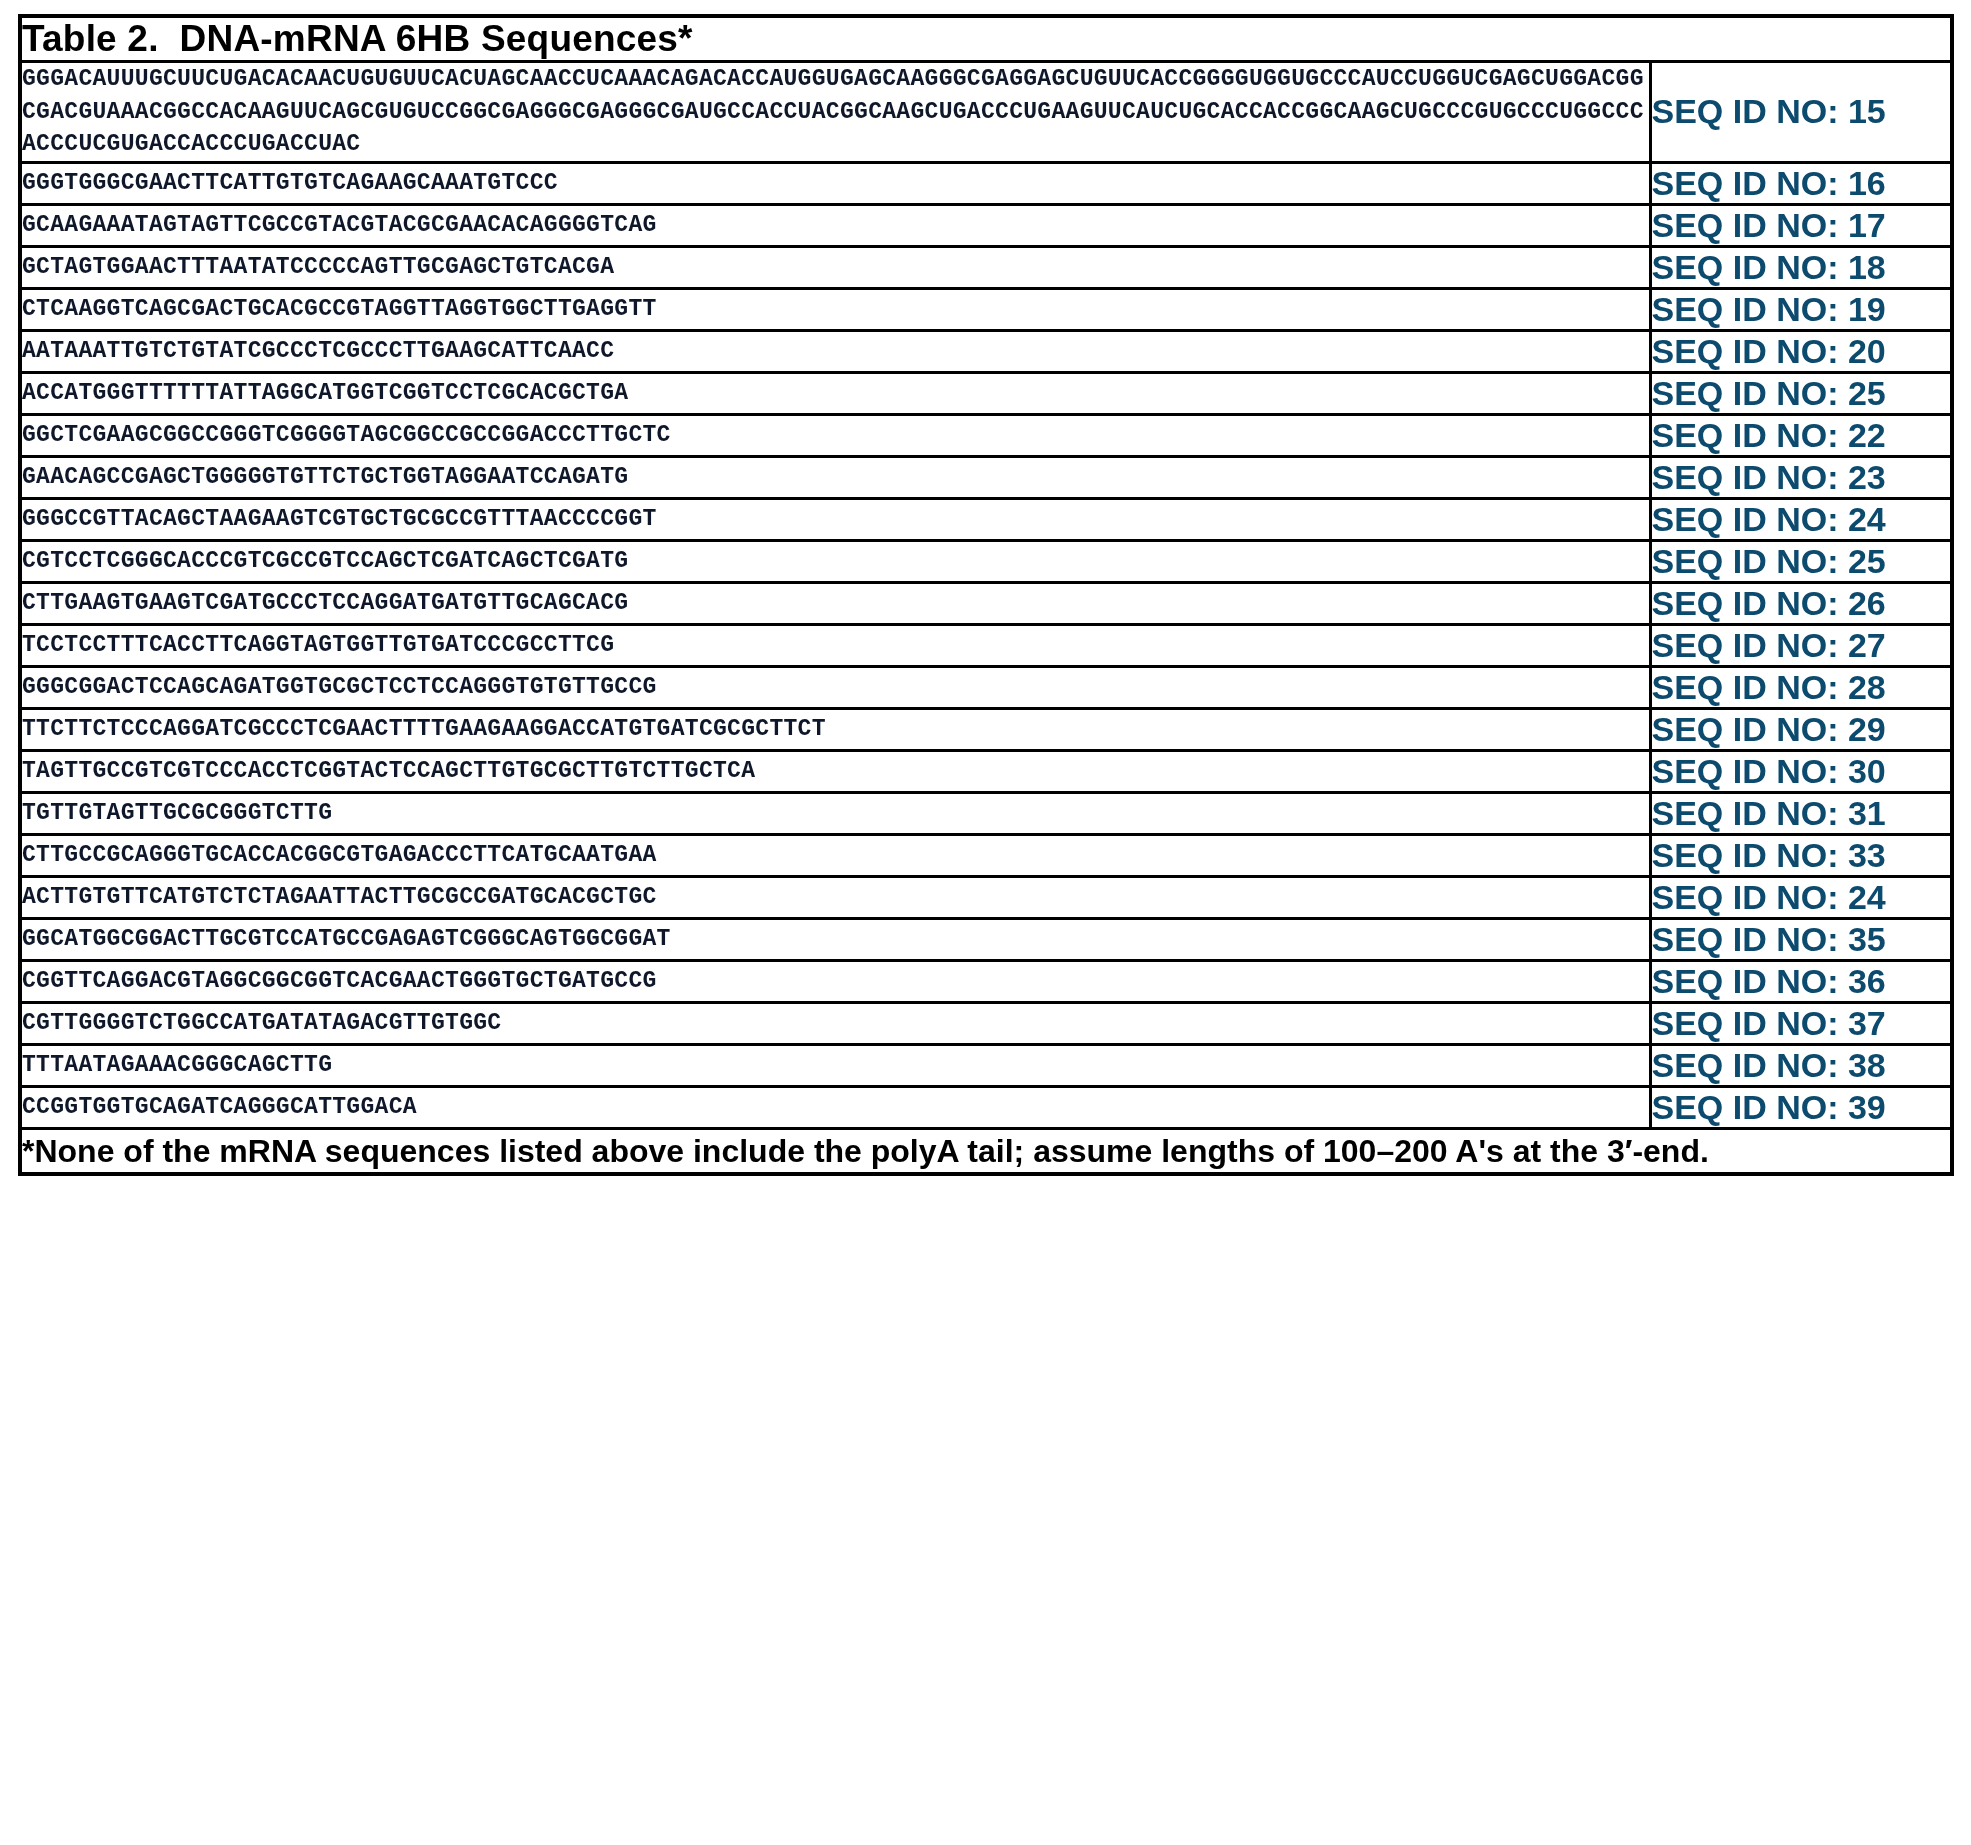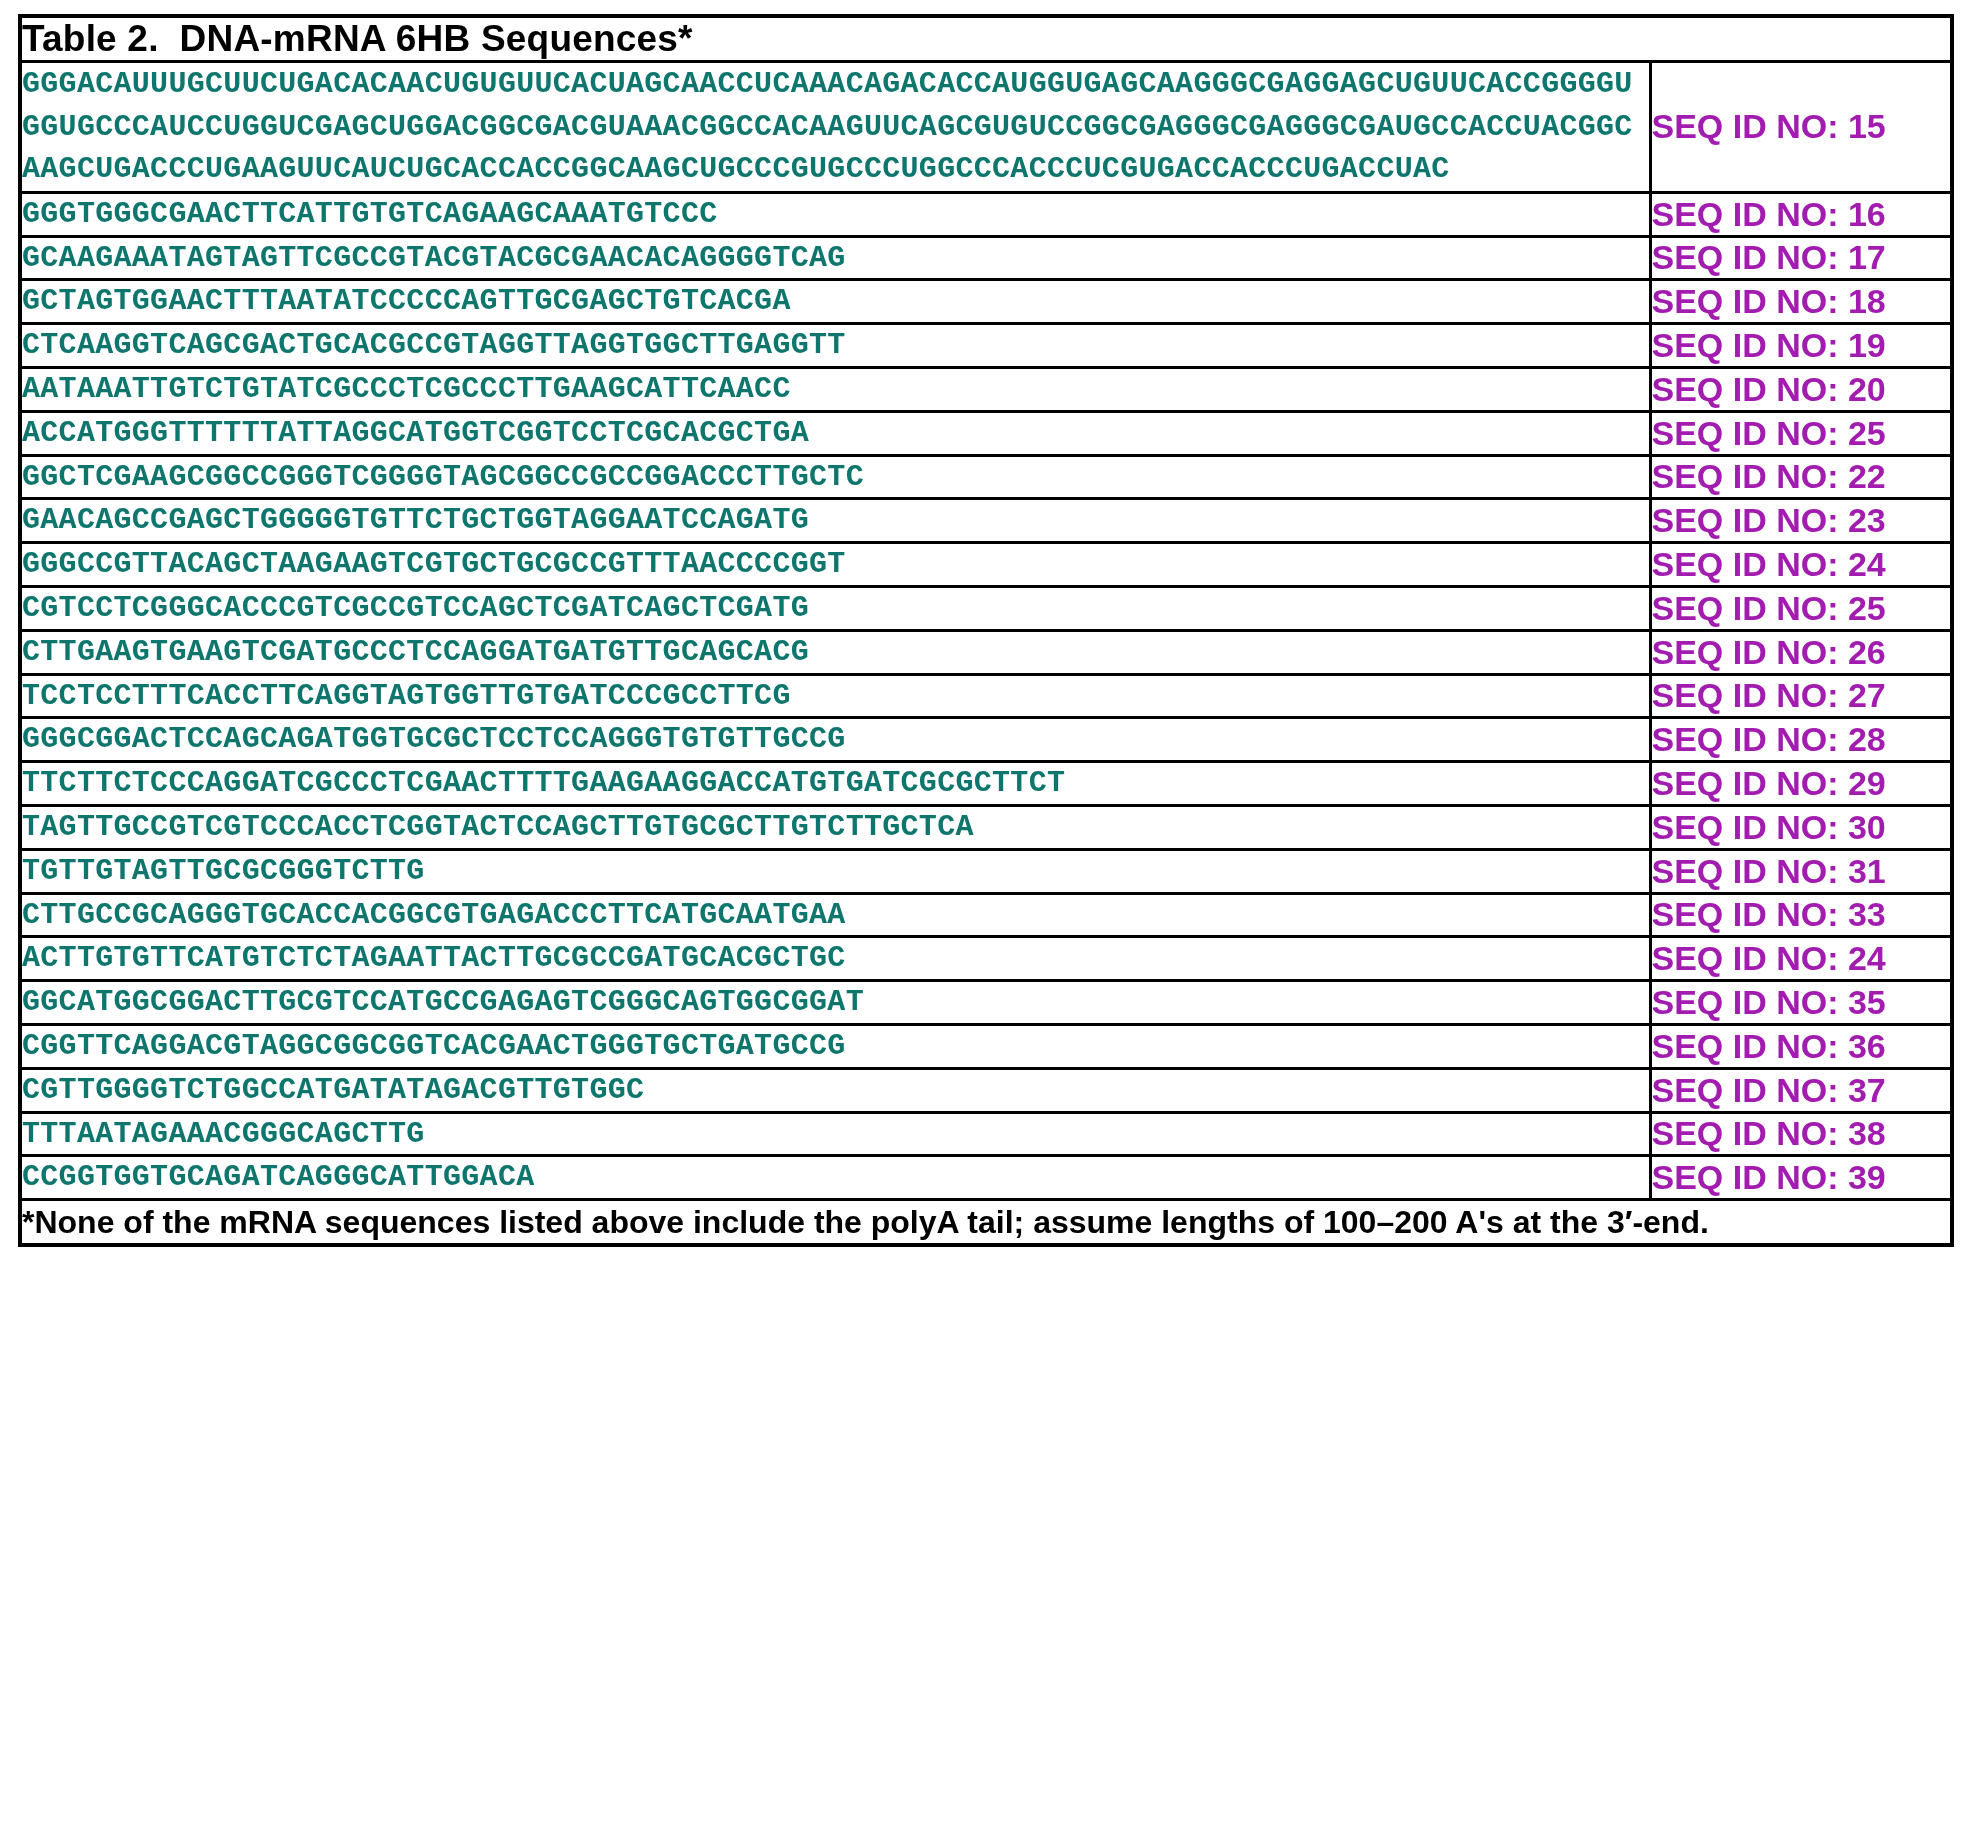--- a/index.html
+++ b/index.html
@@ -33,33 +33,33 @@
   .caption-cell {
     padding: 6px 10px 8px 14px;
     font-size: 37px;
     font-family: "Liberation Sans", sans-serif;
     color: #000;
     letter-spacing: 0.2px;
     white-space: pre;
   }
   .seq-cell {
     font-family: "Liberation Mono", monospace;
-    font-size: 30px;
+    font-size: 23px;
     line-height: 1.36;
     padding: 9px 10px 9px 14px;
-    color: #0f766e;
+    color: #0f172a;
     letter-spacing: 0.3px;
     word-break: break-all;
     white-space: pre-wrap;
   }
   .id-cell {
     font-family: "Liberation Sans", sans-serif;
     font-size: 34px;
     padding: 6px 10px 6px 16px;
-    color: #a21caf;
+    color: #0c4a6e;
     white-space: nowrap;
     width: 300px;
     margin-left: 19px;
   }
   .footnote-cell {
     font-family: "Liberation Sans", sans-serif;
     font-size: 32px;
     line-height: 1.32;
     padding: 8px 14px 12px 14px;
     color: #000000;

